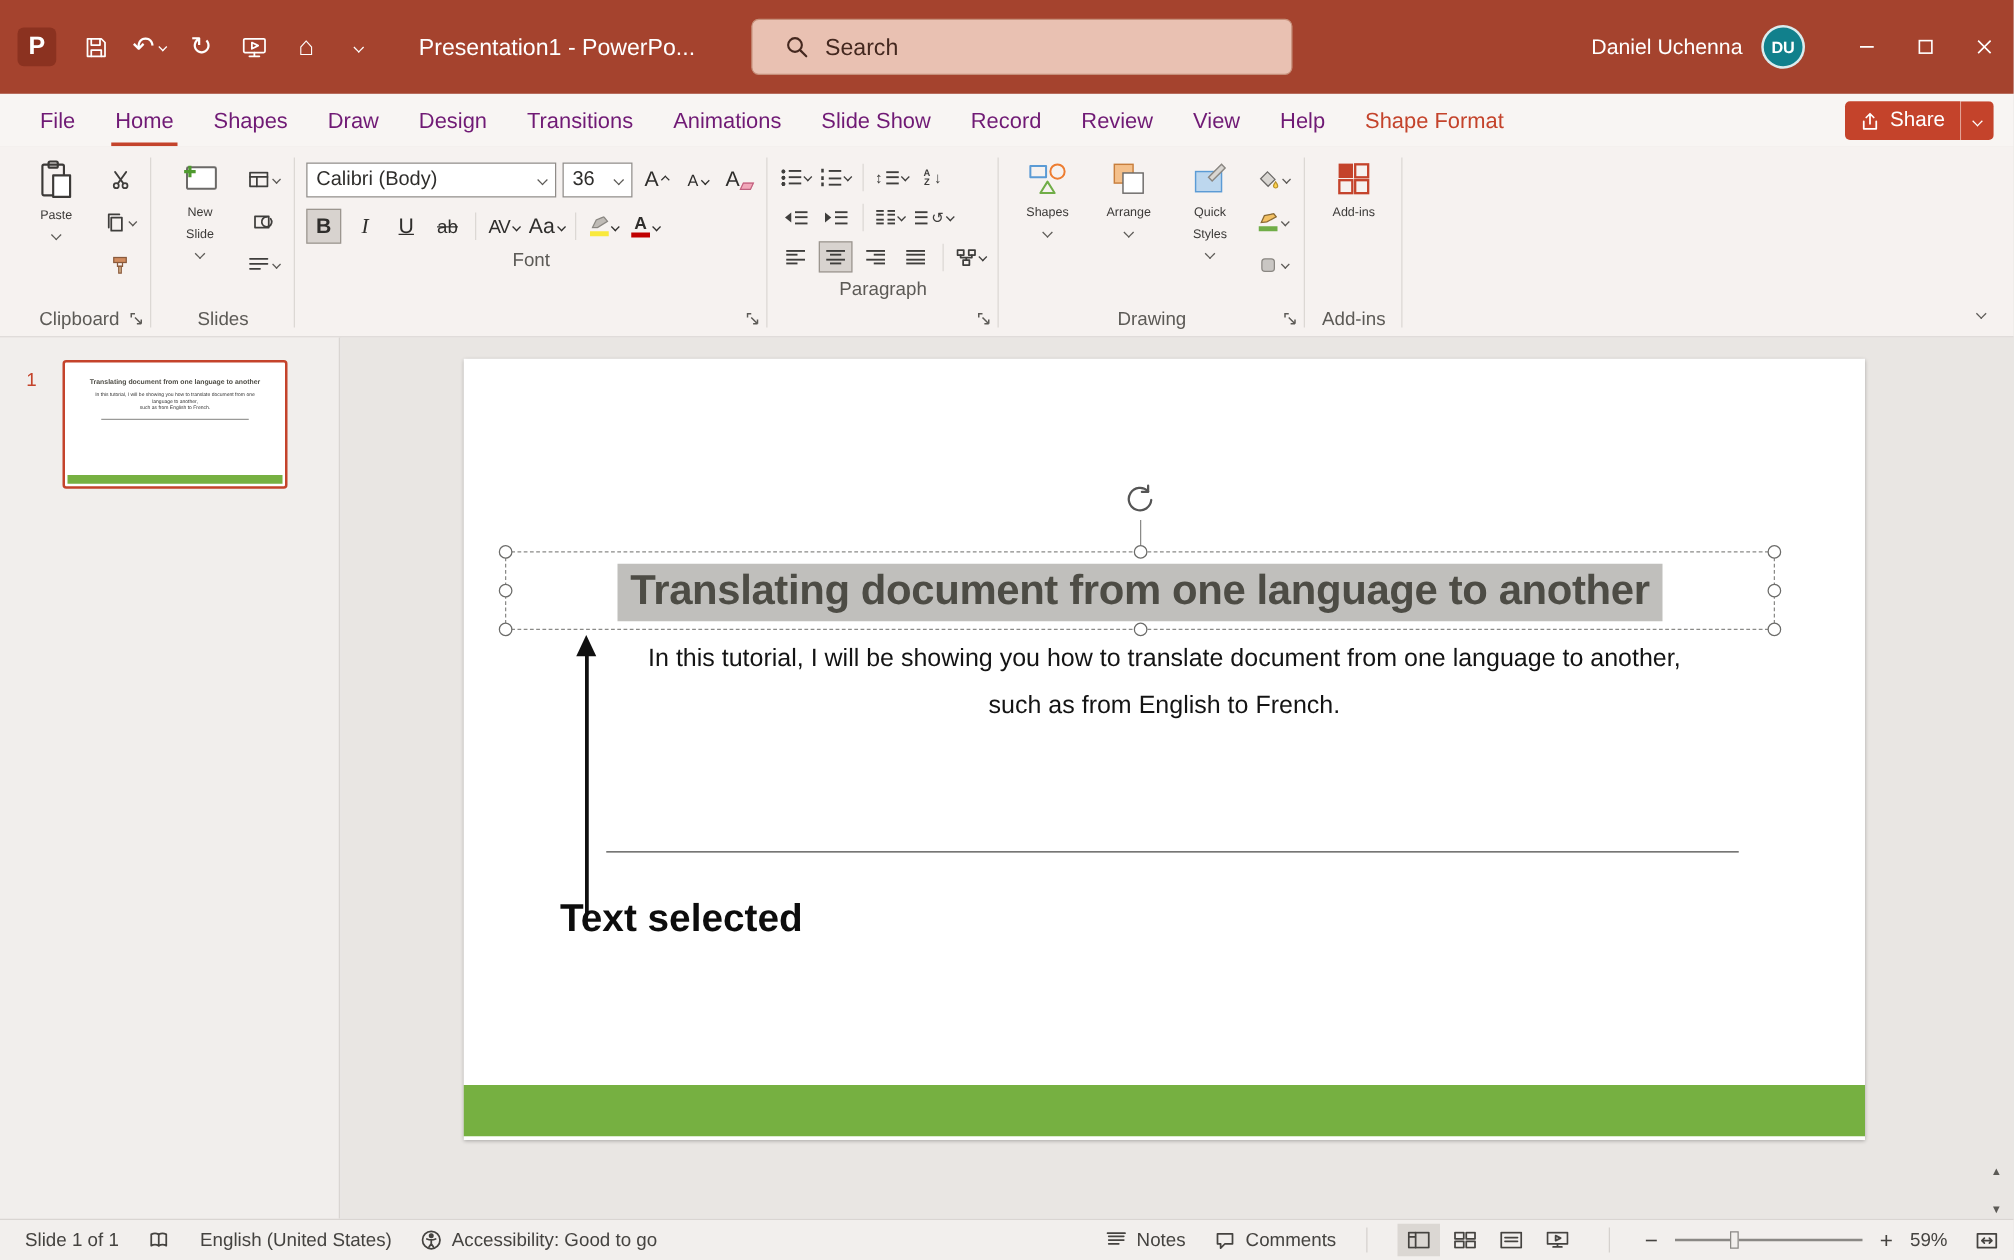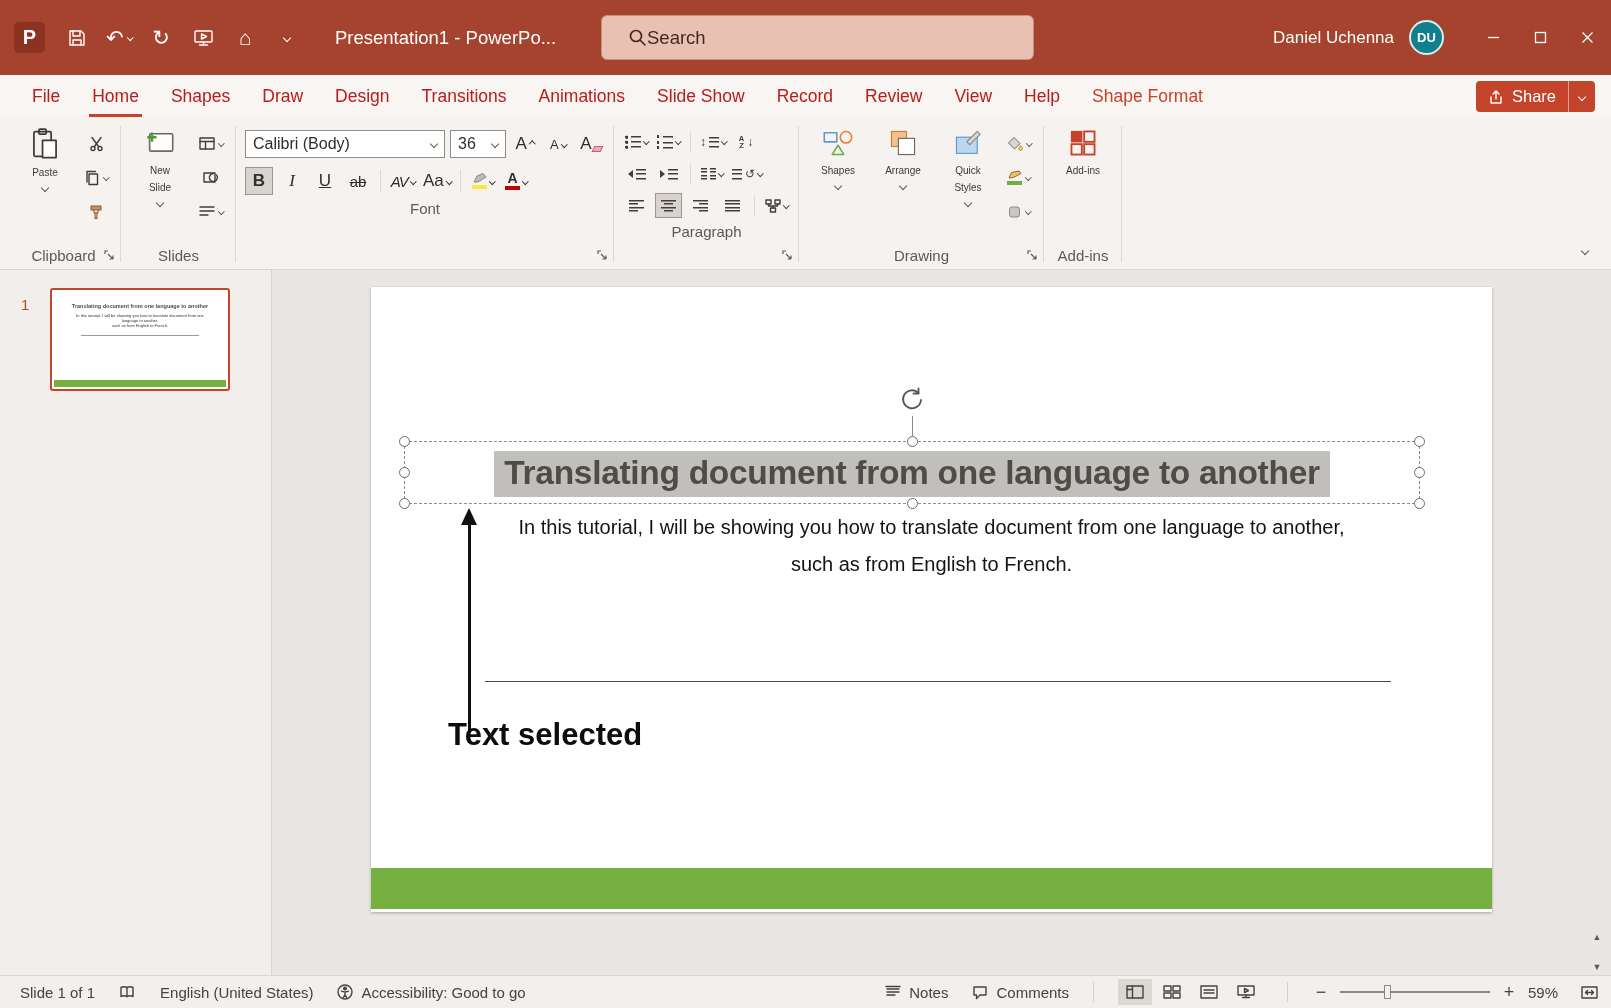--- a/index.html
+++ b/index.html
@@ -11,29 +11,29 @@
   
   .titlebar { position:absolute; top:0; left:0; right:0; height:75px; background:#A5432E; display:flex; align-items:center; color:#fff; z-index:20; }
   .qa { display:flex; align-items:center; gap:2px; padding-left:14px; }
   .ppt-logo { width:31px; height:31px; margin-right:10px; background:#8B3220; border-radius:5px; color:#fff; font-weight:bold; font-size:20px; display:flex; align-items:center; justify-content:center; cursor:pointer; }
   .tbtn { height:42px; min-width:40px; background:transparent; border:none; color:#fff; display:flex; align-items:center; justify-content:center; gap:4px; cursor:pointer; }
   .uglyph { font-size:21px; line-height:1; }
   .chev { width:6px; height:6px; border-right:1.6px solid currentColor; border-bottom:1.6px solid currentColor; transform:rotate(45deg); display:inline-block; flex:none; }
   .chev.tiny { width:4.5px; height:4.5px; }
   .chev.up { transform:rotate(-135deg); }
   .tb-title { margin-left:28px; font-size:18.5px; white-space:nowrap; }
-  .searchbox { position:absolute; left:601px; top:15px; width:433px; height:45px; background:#E9C1B2; border:1px solid #C68F7A; border-radius:6px; display:flex; align-items:center; padding-left:26px; color:#44281F; font-size:18.5px; cursor:text; }
+  .searchbox { position:absolute; left:601px; top:15px; width:433px; height:45px; background:#E9C1B2; border:1px solid #C68F7A; border-radius:6px; display:flex; align-items:center; gap:13px; padding-left:26px; color:#44281F; font-size:18.5px; cursor:text; }
   .tb-right { margin-left:auto; display:flex; align-items:center; height:100%; }
   .user { font-size:17px; margin-right:15px; }
   .avatar { width:35px; height:35px; border-radius:50%; background:#11808C; color:#fff; font-size:13px; font-weight:bold; display:flex; align-items:center; justify-content:center; margin-right:26px; border:2px solid rgba(255,255,255,.85); cursor:pointer; }
   .winbtn { width:47px; height:100%; background:transparent; border:none; display:flex; align-items:center; justify-content:center; cursor:pointer; color:#fff; }
 
   
   .tabsrow { position:absolute; top:75px; left:0; right:0; height:42px; background:#F8F5F3; display:flex; align-items:center; padding-left:16px; }
-  .tab { padding:0 16px; font-size:17.5px; color:#b91c1c; height:100%; display:flex; align-items:center; position:relative; cursor:pointer; white-space:nowrap; }
+  .tab { padding:0 16px; font-size:17.5px; color:#701a75; height:100%; display:flex; align-items:center; position:relative; cursor:pointer; white-space:nowrap; }
   .tab.active::after { content:""; position:absolute; left:13px; right:13px; bottom:0; height:3px; background:#C4432B; }
   .tab.contextual { color:#C4432B; }
   .share-wrap { position:absolute; right:16px; top:6px; display:flex; height:31px; }
   .share-btn { display:flex; align-items:center; gap:8px; background:#C4432B; color:#fff; border:none; border-radius:4px 0 0 4px; padding:0 12px; font-size:16.5px; cursor:pointer; }
   .share-chev { width:27px; background:#C4432B; border:none; border-left:1px solid rgba(255,255,255,.5); border-radius:0 4px 4px 0; color:#fff; display:flex; align-items:center; justify-content:center; cursor:pointer; }
 
   
   .ribbon { position:absolute; top:117px; left:0; right:0; height:153px; background:#F6F2F0; border-bottom:1px solid #D9D5D2; display:flex; align-items:stretch; padding:2px 4px 0 6px; }
   .rgroup { position:relative; display:flex; flex-direction:column; padding:2px 9px 0; }
   .rgroup::after { content:""; position:absolute; right:0; top:7px; bottom:7px; width:1px; background:#DCD8D4; }
@@ -51,21 +51,21 @@
   .combo { height:28px; background:#fff; border:1px solid #908C88; display:flex; align-items:center; justify-content:space-between; padding:0 7px; font-size:16px; color:#2F2E2C; cursor:pointer; gap:6px; }
   .combo .chev { color:#5C5A56; }
   .fontname { width:200px; }
   .fontsize { width:56px; }
   .fbtn { min-width:28px; height:28px; display:flex; align-items:center; justify-content:center; gap:3px; background:transparent; border:1px solid transparent; font-size:17px; color:#2F2E2C; cursor:pointer; }
   .fbtn.on { background:#D8D3CF; border-color:#9C968F; }
   .fbtn i { font-family:"Liberation Serif", serif; font-style:italic; }
   .fA { font-size:17px; }
   .fA.small { font-size:13px; }
   .strike { text-decoration:line-through; font-size:15px; }
-  .avtxt { letter-spacing:-1px; font-size:15px;font-style:italic; }
+  .avtxt { letter-spacing:-1px; font-size:15px; }
   .vsep { width:1px; height:22px; background:#DCD8D4; margin:0 3px; flex:none; }
   .stack { display:flex; flex-direction:column; align-items:center; gap:2px; }
   .bar { width:15px; height:4px; display:block; }
   .bar.yellow { background:#F9E93C; }
   .bar.red { background:#C00000; }
   .erase { width:9px; height:6px; background:#F1A7B9; border:1px solid #C0607E; transform:skewX(-25deg); margin-top:9px; margin-left:-2px; }
 
   
   .gl { display:inline-block; background-repeat:no-repeat; flex:none; }
   .l3 { width:10px; height:12px; background-image:linear-gradient(#3F3E3C,#3F3E3C),linear-gradient(#3F3E3C,#3F3E3C),linear-gradient(#3F3E3C,#3F3E3C); background-size:10px 1.5px; background-position:0 1px,0 5.5px,0 10px; background-repeat:no-repeat; }

